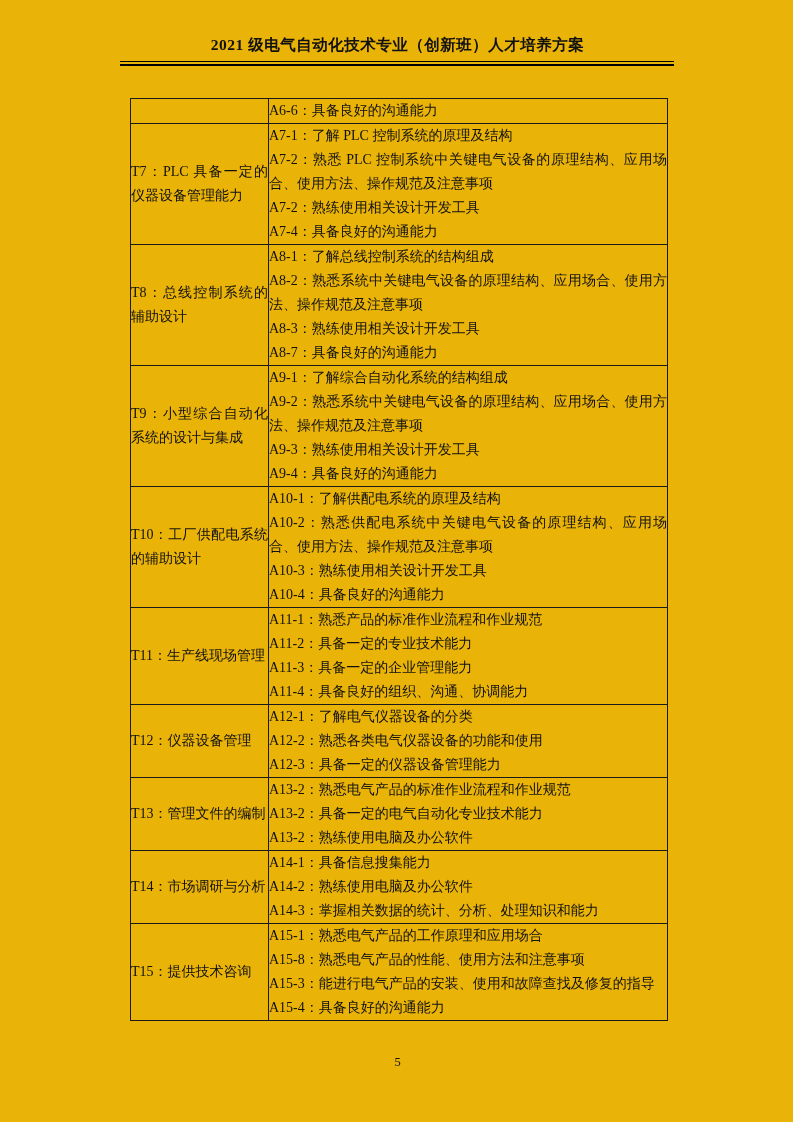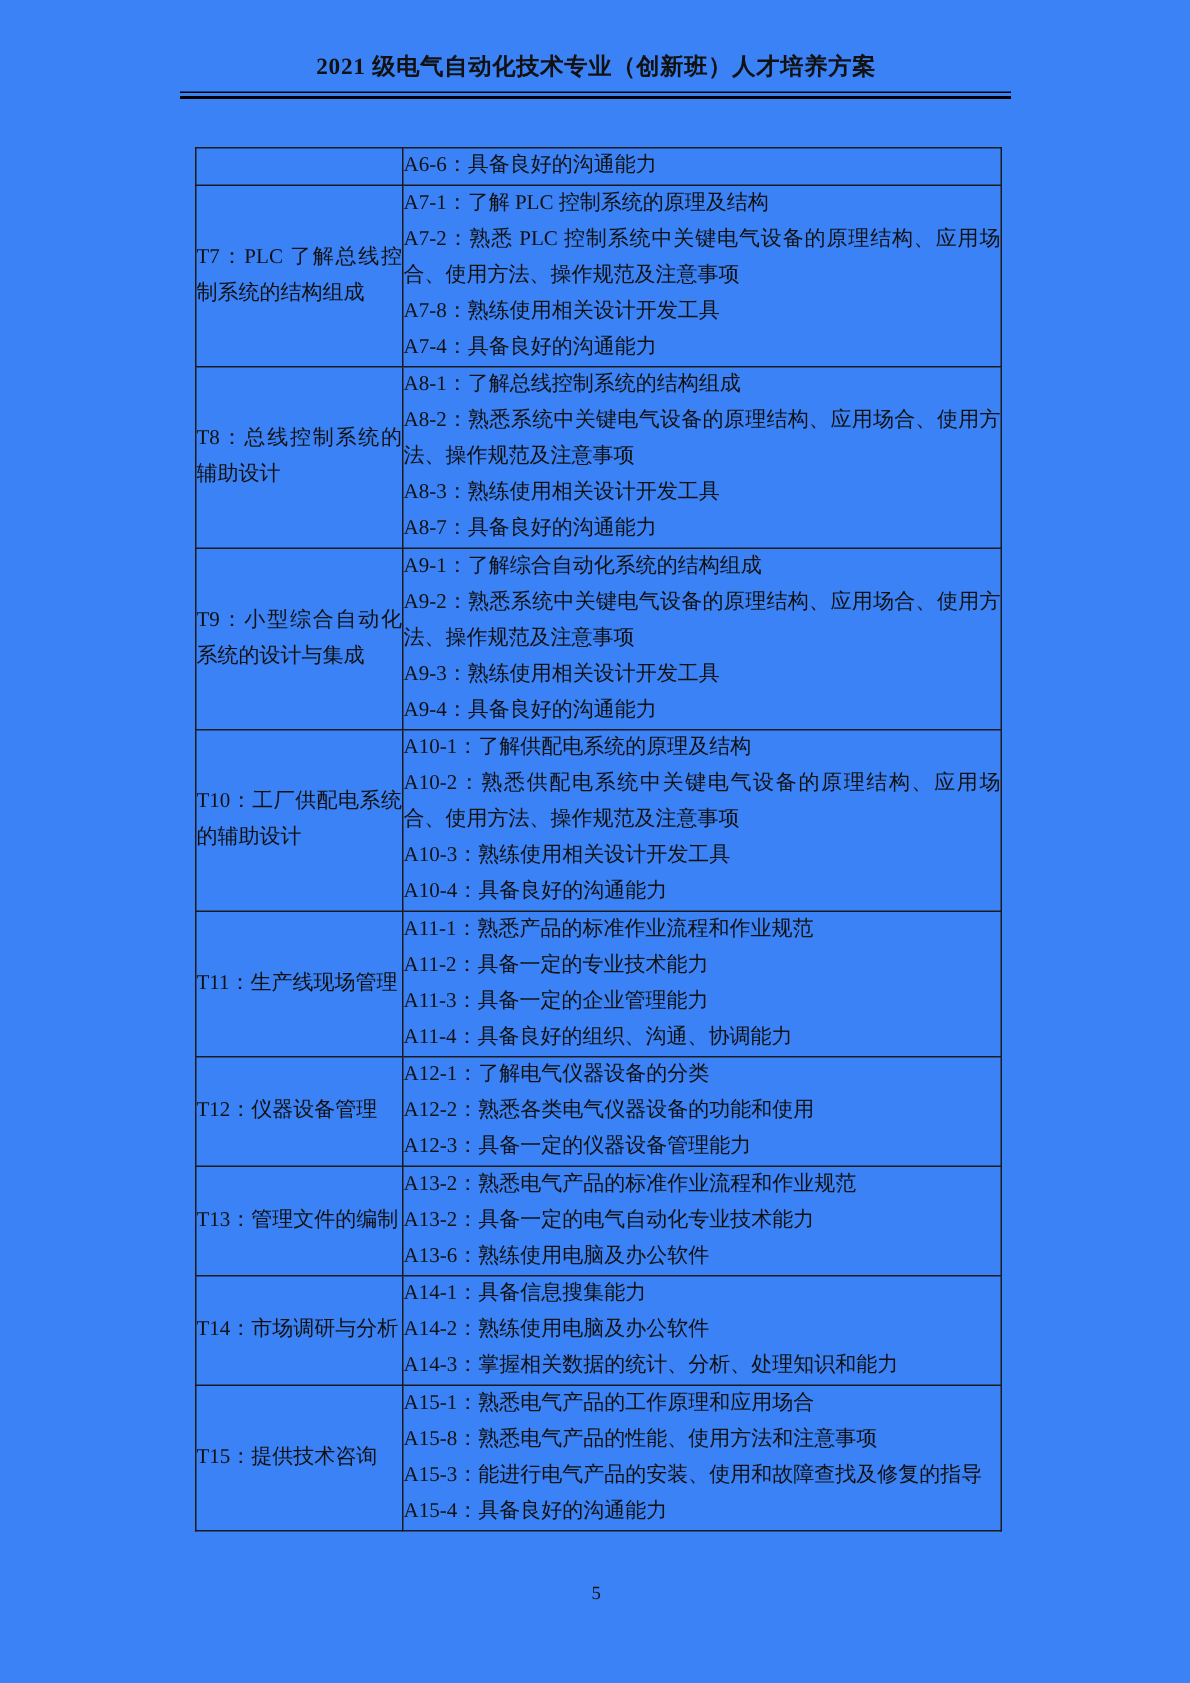--- a/index.html
+++ b/index.html
@@ -5,21 +5,21 @@
   html, body {
     margin: 0;
     padding: 0;
     background: #888;
   }
   .page {
     position: relative;
     width: 793px;
     height: 1122px;
     margin: 0 auto;
-    background: #3b82f6;
+    background: #eab308;
     font-family: "Liberation Serif", "DejaVu Serif", serif;
     color: #111111;
     overflow: hidden;
   }
   .doc-title {
     position: absolute;
     left: 120px;
     top: 34px;
     width: 555px;
     text-align: center;
@@ -95,26 +95,26 @@
         <tr>
           <td class="task-cell">
             <div class="task-label"></div>
           </td>
           <td class="items-cell">
             <div class="ability-item">A6-6：具备良好的沟通能力</div>
           </td>
         </tr>
         <tr>
           <td class="task-cell">
-            <div class="task-label">T7：PLC 了解总线控制系统的结构组成</div>
+            <div class="task-label">T7：PLC 具备一定的仪器设备管理能力</div>
           </td>
           <td class="items-cell">
             <div class="ability-item">A7-1：了解 PLC 控制系统的原理及结构</div>
             <div class="ability-item">A7-2：熟悉 PLC 控制系统中关键电气设备的原理结构、应用场合、使用方法、操作规范及注意事项</div>
-            <div class="ability-item">A7-8：熟练使用相关设计开发工具</div>
+            <div class="ability-item">A7-2：熟练使用相关设计开发工具</div>
             <div class="ability-item">A7-4：具备良好的沟通能力</div>
           </td>
         </tr>
         <tr>
           <td class="task-cell">
             <div class="task-label">T8：总线控制系统的辅助设计</div>
           </td>
           <td class="items-cell">
             <div class="ability-item">A8-1：了解总线控制系统的结构组成</div>
             <div class="ability-item">A8-2：熟悉系统中关键电气设备的原理结构、应用场合、使用方法、操作规范及注意事项</div>
@@ -165,21 +165,21 @@
             <div class="ability-item">A12-3：具备一定的仪器设备管理能力</div>
           </td>
         </tr>
         <tr>
           <td class="task-cell">
             <div class="task-label">T13：管理文件的编制</div>
           </td>
           <td class="items-cell">
             <div class="ability-item">A13-2：熟悉电气产品的标准作业流程和作业规范</div>
             <div class="ability-item">A13-2：具备一定的电气自动化专业技术能力</div>
-            <div class="ability-item">A13-6：熟练使用电脑及办公软件</div>
+            <div class="ability-item">A13-2：熟练使用电脑及办公软件</div>
           </td>
         </tr>
         <tr>
           <td class="task-cell">
             <div class="task-label">T14：市场调研与分析</div>
           </td>
           <td class="items-cell">
             <div class="ability-item">A14-1：具备信息搜集能力</div>
             <div class="ability-item">A14-2：熟练使用电脑及办公软件</div>
             <div class="ability-item">A14-3：掌握相关数据的统计、分析、处理知识和能力</div>

